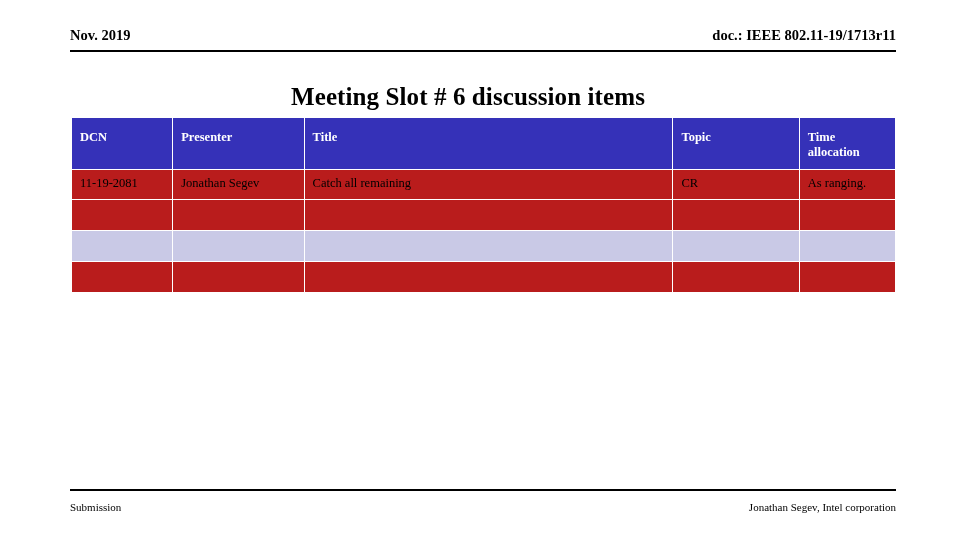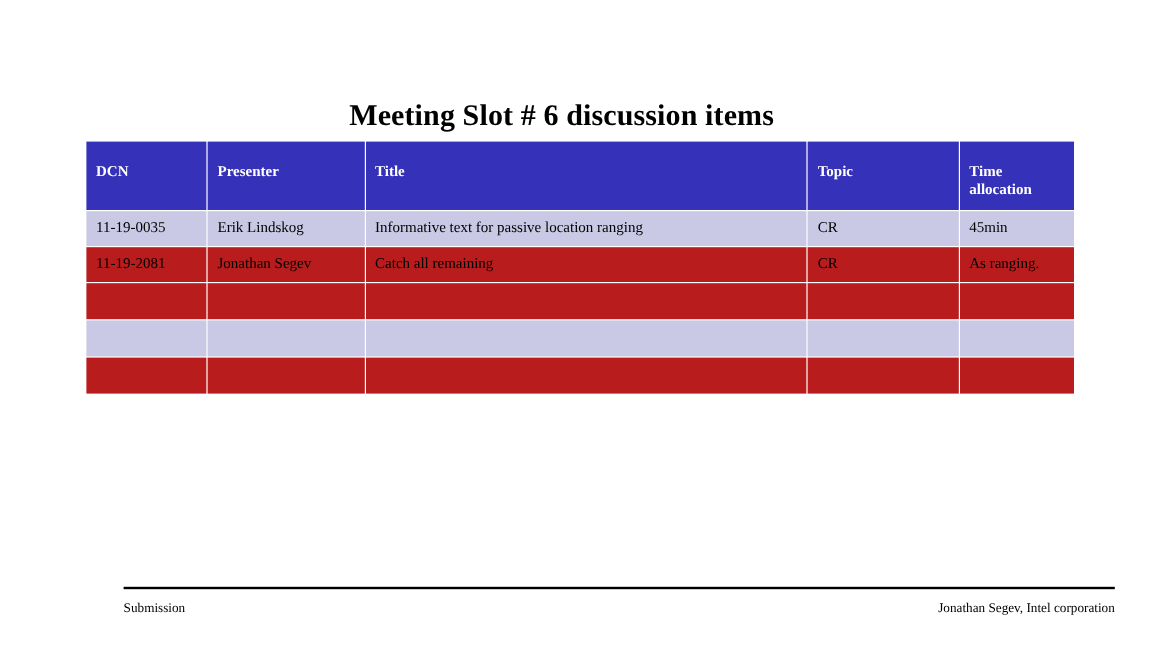--- a/index.html
+++ b/index.html
@@ -78,21 +78,21 @@
   .agenda-table col.c-topic  { width: 125px; }
   .agenda-table col.c-time   { width: 95px; }
 
   .agenda-table th {
     background: #3531b8;
     color: #ffffff;
     font-size: 12.5px;
     font-weight: bold;
     text-align: left;
     vertical-align: top;
-    padding: 18px 7px 6px 8px;
+    padding: 12px 7px 6px 8px;
     height: 33px;
     line-height: 1.22;
   }
   .agenda-table td {
     font-size: 12.5px;
     color: #000000;
     text-align: left;
     vertical-align: top;
     padding: 6px 7px 6px 8px;
     line-height: 1.24;
@@ -103,21 +103,20 @@
   tr.r-empty td { height: 16px; padding-top: 7px; padding-bottom: 7px; }
 
   
   .page-footer {
     position: absolute;
     left: 70px;
     top: 489px;
     width: 826px;
     height: 30px;
     border-top: 2px solid #000000;
-    margin-left: 33px;
   }
   .footer-inner {
     position: relative;
     width: 100%;
     height: 100%;
     padding-top: 9px;
     box-sizing: border-box;
   }
   .footer-left {
     position: absolute;
@@ -143,20 +142,24 @@
     font-size: 11px;
     color: #000000;
     white-space: nowrap;
   }
 </style>
 </head>
 <body>
 
 <div class="slide">
 
+  <div class="page-header">
+    <div class="header-left">Nov. 2019</div>
+    <div class="header-right">doc.: IEEE 802.11-19/1713r11</div>
+  </div>
 
   <div class="slide-title">Meeting Slot # 6 discussion items</div>
 
   <table class="agenda-table">
     <colgroup>
       <col class="c-dcn">
         <col class="c-pres">
         <col class="c-title">
         <col class="c-topic">
         <col class="c-time">
@@ -164,27 +167,20 @@
     <thead>
       <tr>
         <th>DCN</th>
         <th>Presenter</th>
         <th>Title</th>
         <th>Topic</th>
         <th>Time allocation</th>
       </tr>
     </thead>
     <tbody>
-      <tr class="shade-dark">
-        <td>11-19-0035</td>
-        <td>Erik Lindskog</td>
-        <td>Informative text for passive location ranging</td>
-        <td>CR</td>
-        <td>45min</td>
-      </tr>
       <tr class="shade-light">
         <td>11-19-2081</td>
         <td>Jonathan Segev</td>
         <td>Catch all remaining</td>
         <td>CR</td>
         <td>As ranging.</td>
       </tr>
       <tr class="shade-light r-empty">
         <td></td>
         <td></td>

